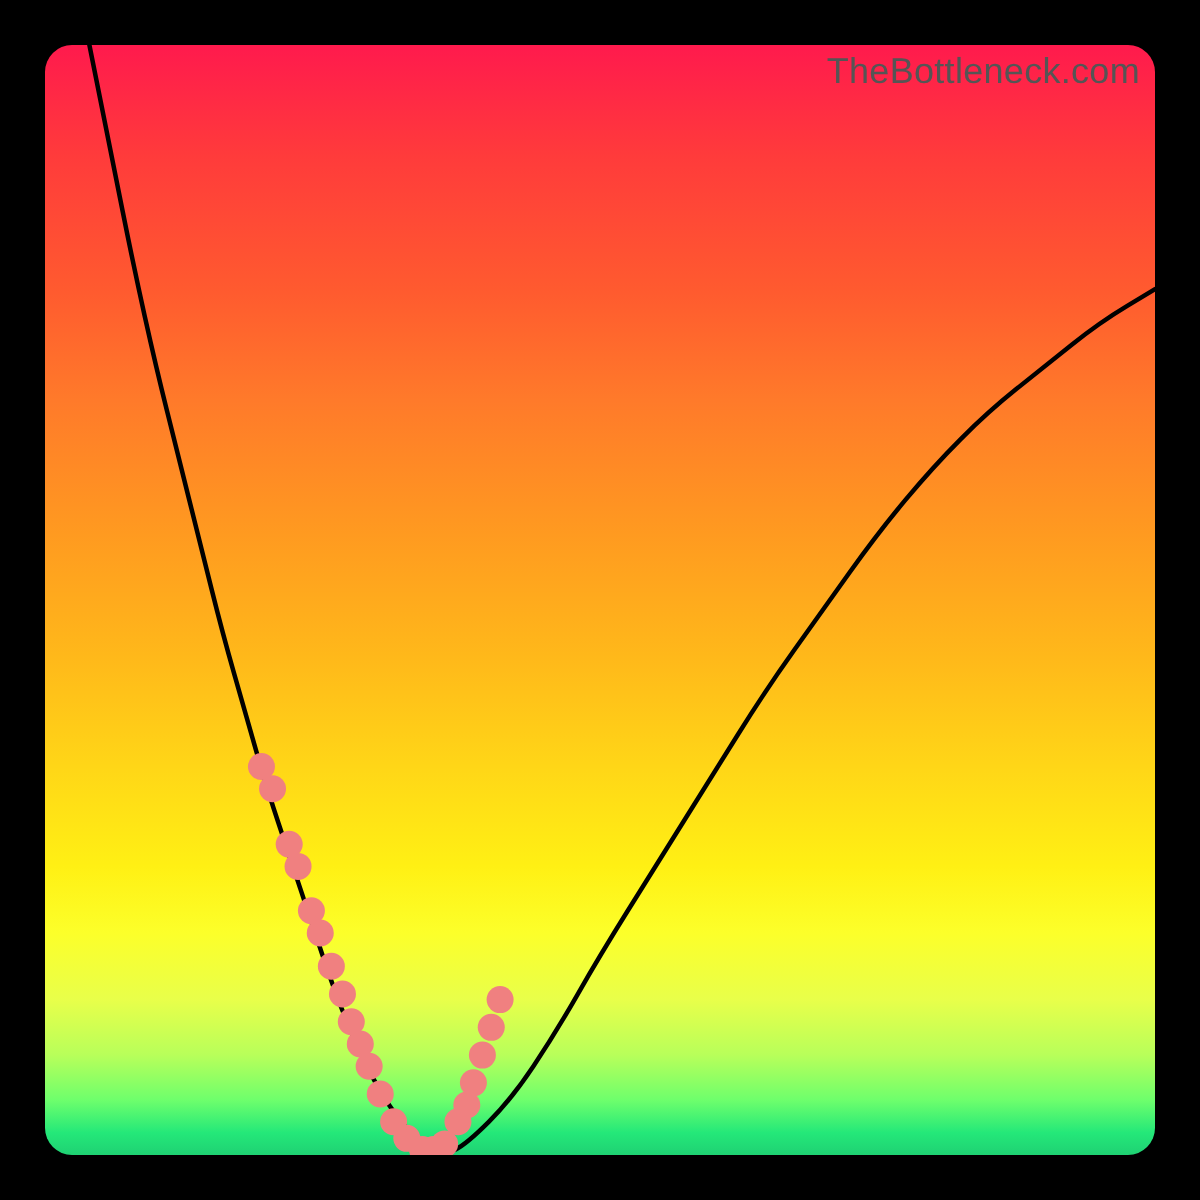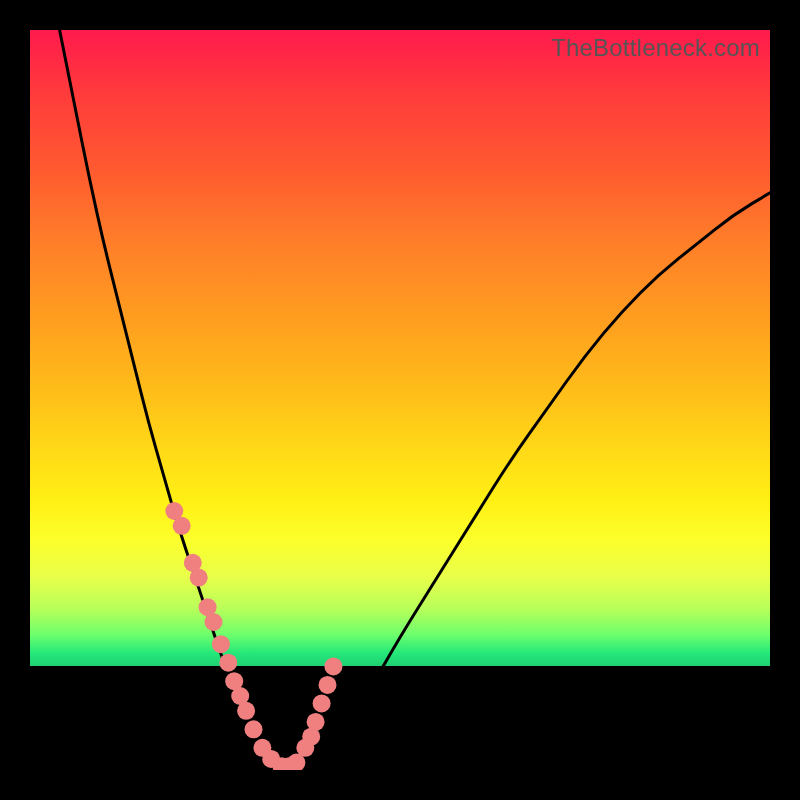--- a/index.html
+++ b/index.html
@@ -17,37 +17,38 @@
     top: 0;
     width: 800px;
     height: 800px;
     background: #000;
   }
   .plot-area {
     position: absolute;
     left: 30px;
     top: 30px;
     width: 740px;
-    height: 636px;
+    height: 740px;
     background: linear-gradient(to bottom,
       #ff1a4d 0%,
       #ff3b3b 10%,
       #ff5a2f 22%,
       #ff7a2a 32%,
       #ff9a20 44%,
       #ffb81a 55%,
       #ffd617 65%,
       #fff014 74%,
       #fcff2a 80%,
       #e8ff4a 86%,
       #b8ff5a 91%,
       #6fff6c 95%,
       #24e879 98%,
       #1fd173 100%
     );
+    border-radius: 18px;
   }
   .watermark {
     position: absolute;
     top: 4px;
     right: 10px;
     font-size: 24px;
     font-weight: 400;
     color: #555;
     letter-spacing: 0.2px;
     user-select: none;

